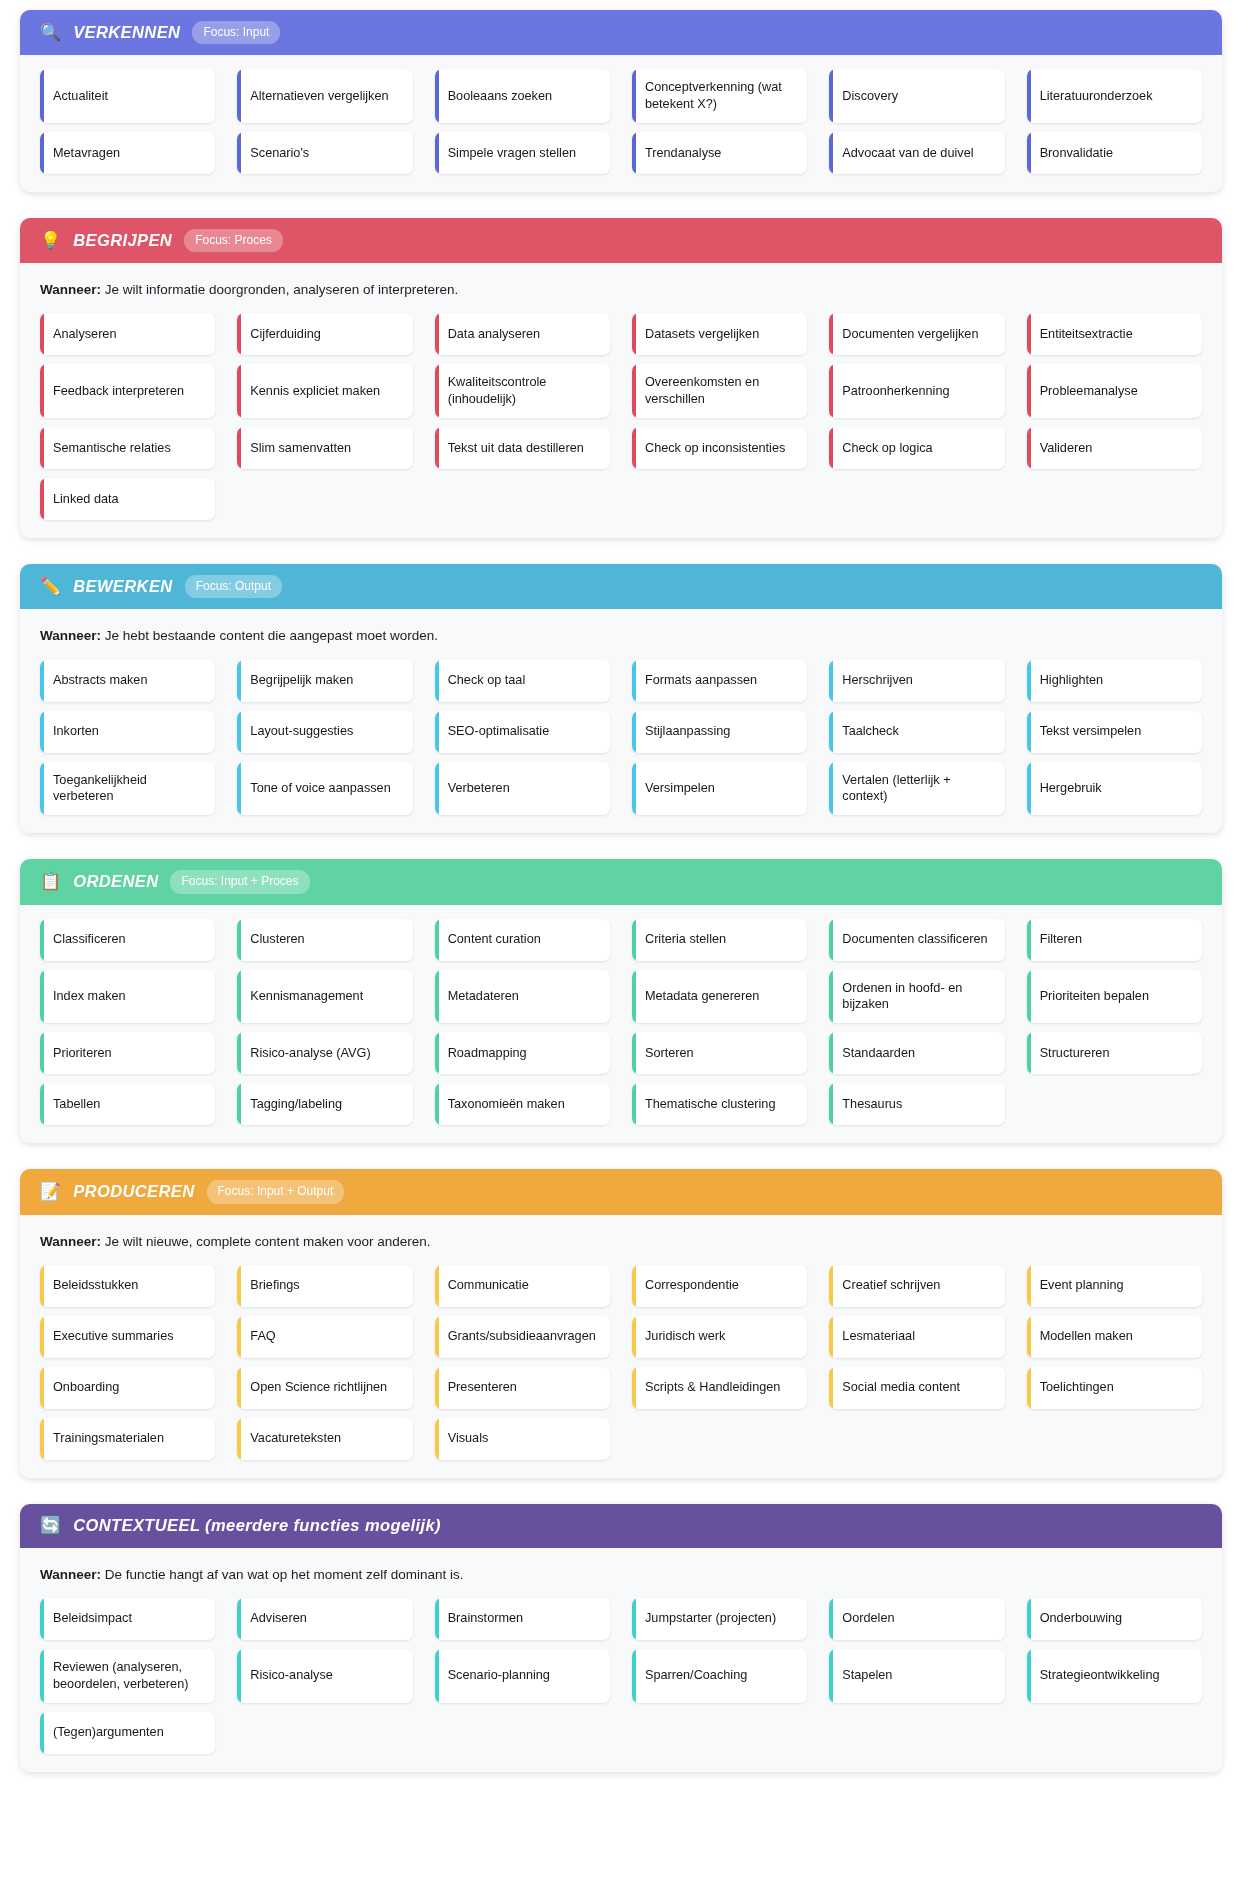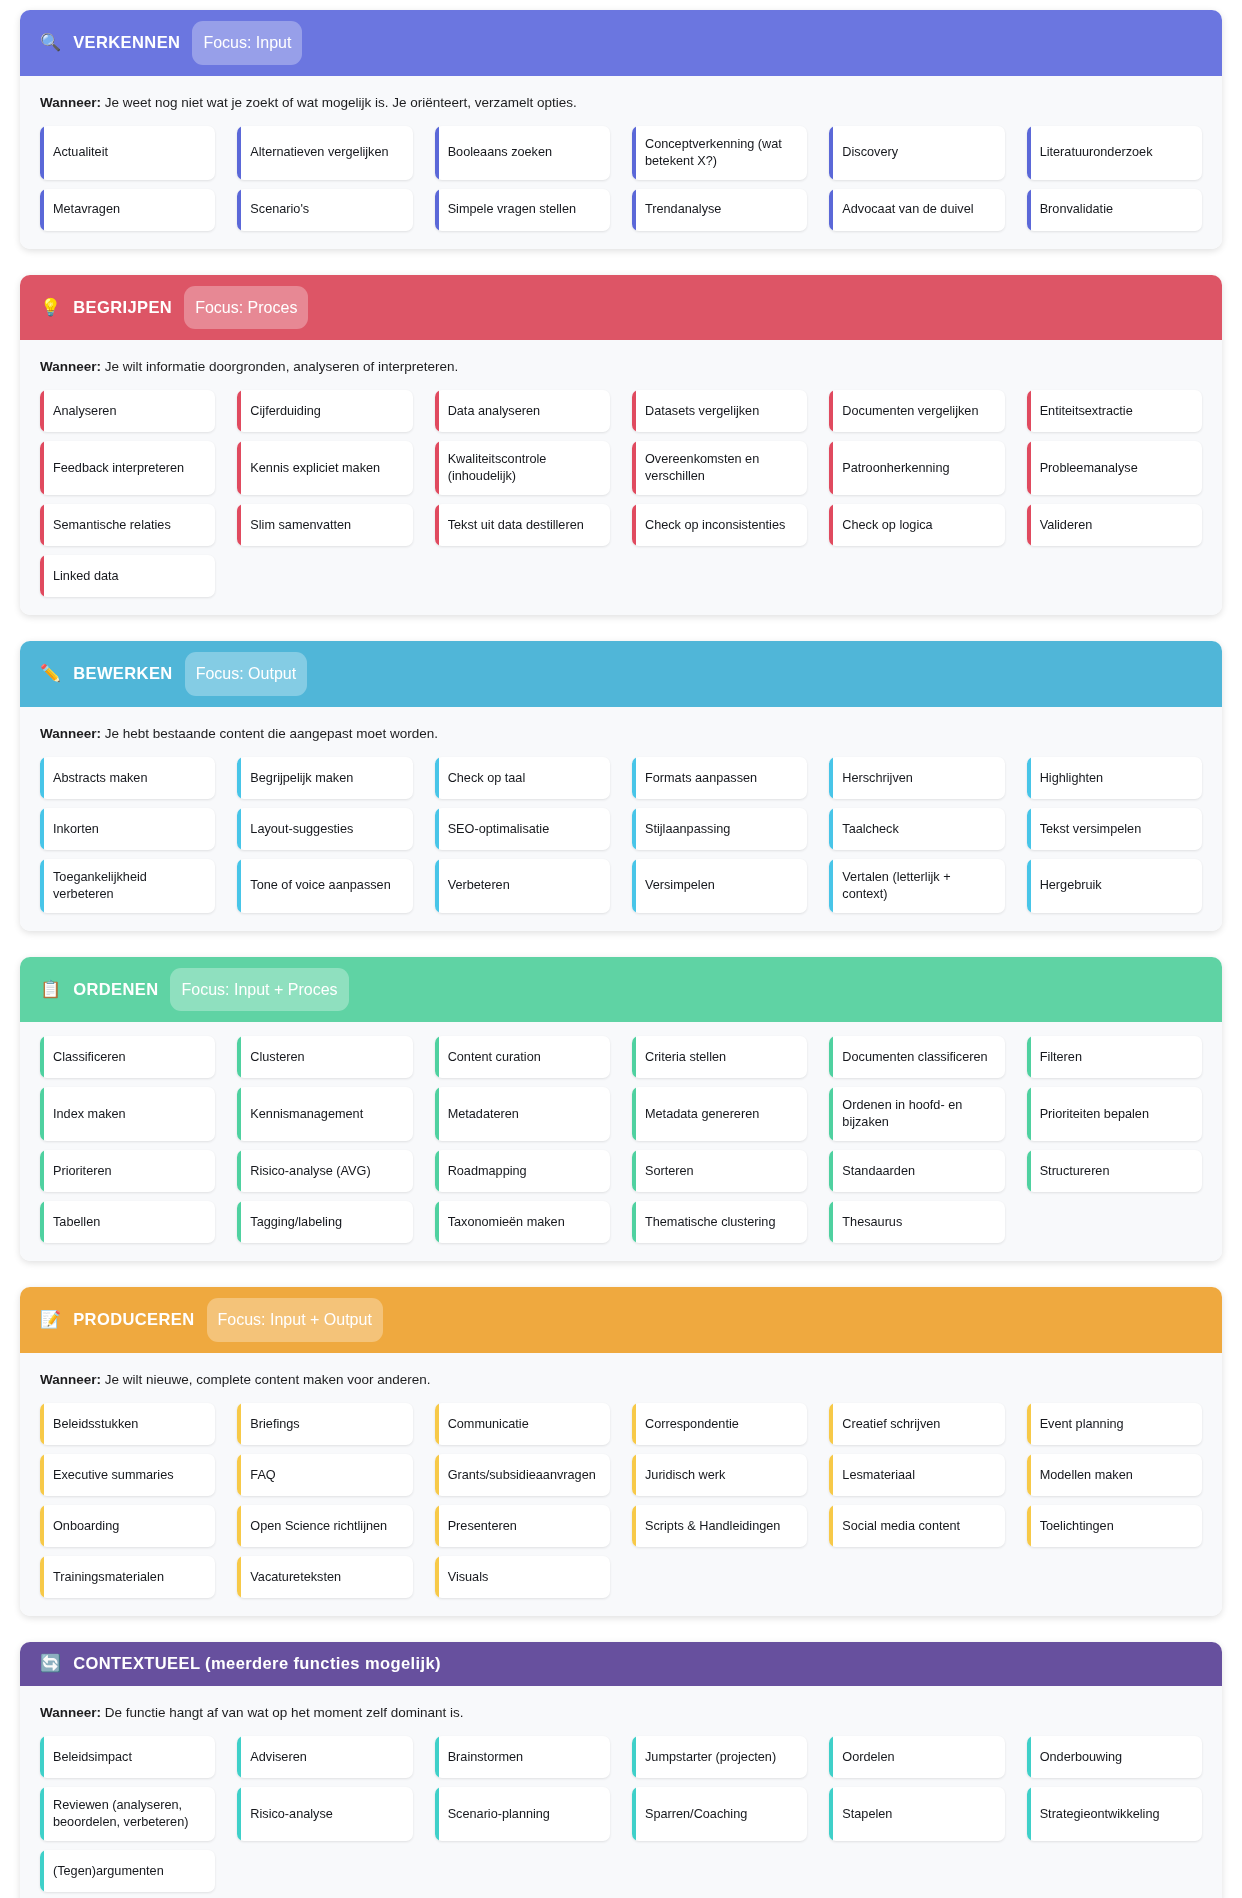--- a/index.html
+++ b/index.html
@@ -31,27 +31,28 @@
   }
   .section-header .hdr-icon {
     font-size: 17px;
     line-height: 1;
   }
   .section-header .hdr-title {
     color: #ffffff;
     font-weight: bold;
     font-size: 16.5px;
     letter-spacing: 0.4px;
+    font-style: italic;
   }
   .section-header .hdr-badge {
     color: #ffffff;
-    font-size: 16px;
+    font-size: 12px;
     background: rgba(255,255,255,0.30);
     border-radius: 11px;
-    padding: 13px 11px;
+    padding: 5px 11px;
     line-height: 1.1;
     white-space: nowrap;
   }
 
   .section-body {
     background: #f8f9fb;
     padding: 14px 20px 18px 20px;
   }
 
   .wanneer {
@@ -103,21 +104,20 @@
 <body>
 
 <div id="root">
     <div class="section sec-verkennen" style="--accent: #5b68d8;">
       <div class="section-header" style="background: rgb(107, 118, 224);">
         <span class="hdr-icon">🔍</span>
         <span class="hdr-title">VERKENNEN</span>
         <span class="hdr-badge">Focus: Input</span>
       </div>
       <div class="section-body">
-        <div class="wanneer"><b>Wanneer:</b> <span>Je weet nog niet wat je zoekt of wat mogelijk is. Je oriënteert, verzamelt opties.</span></div>
         <div class="chip-grid">
           <div class="chip">
             <span>Actualiteit</span>
           </div>
           <div class="chip">
             <span>Alternatieven vergelijken</span>
           </div>
           <div class="chip">
             <span>Booleaans zoeken</span>
           </div>

